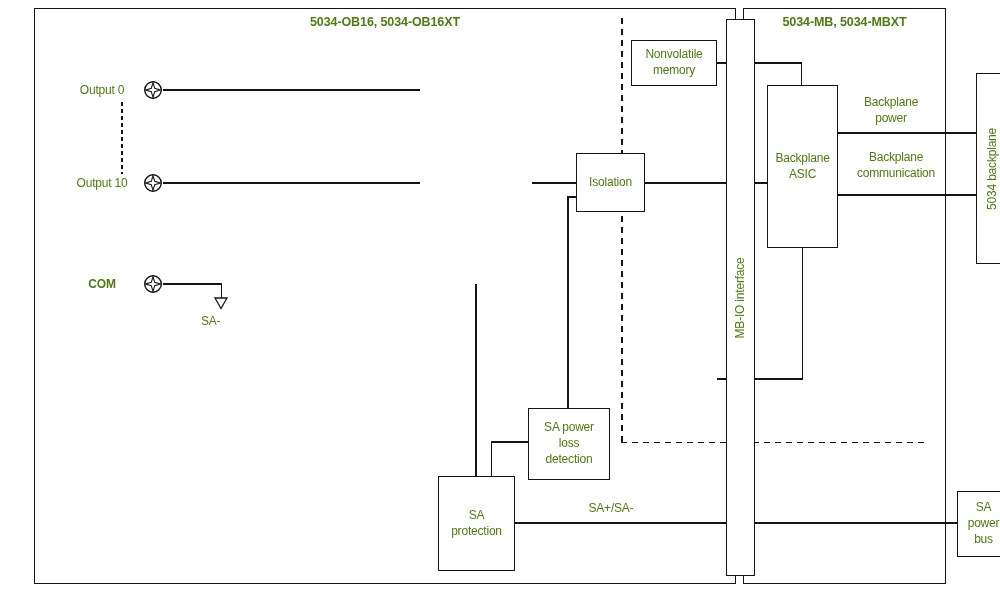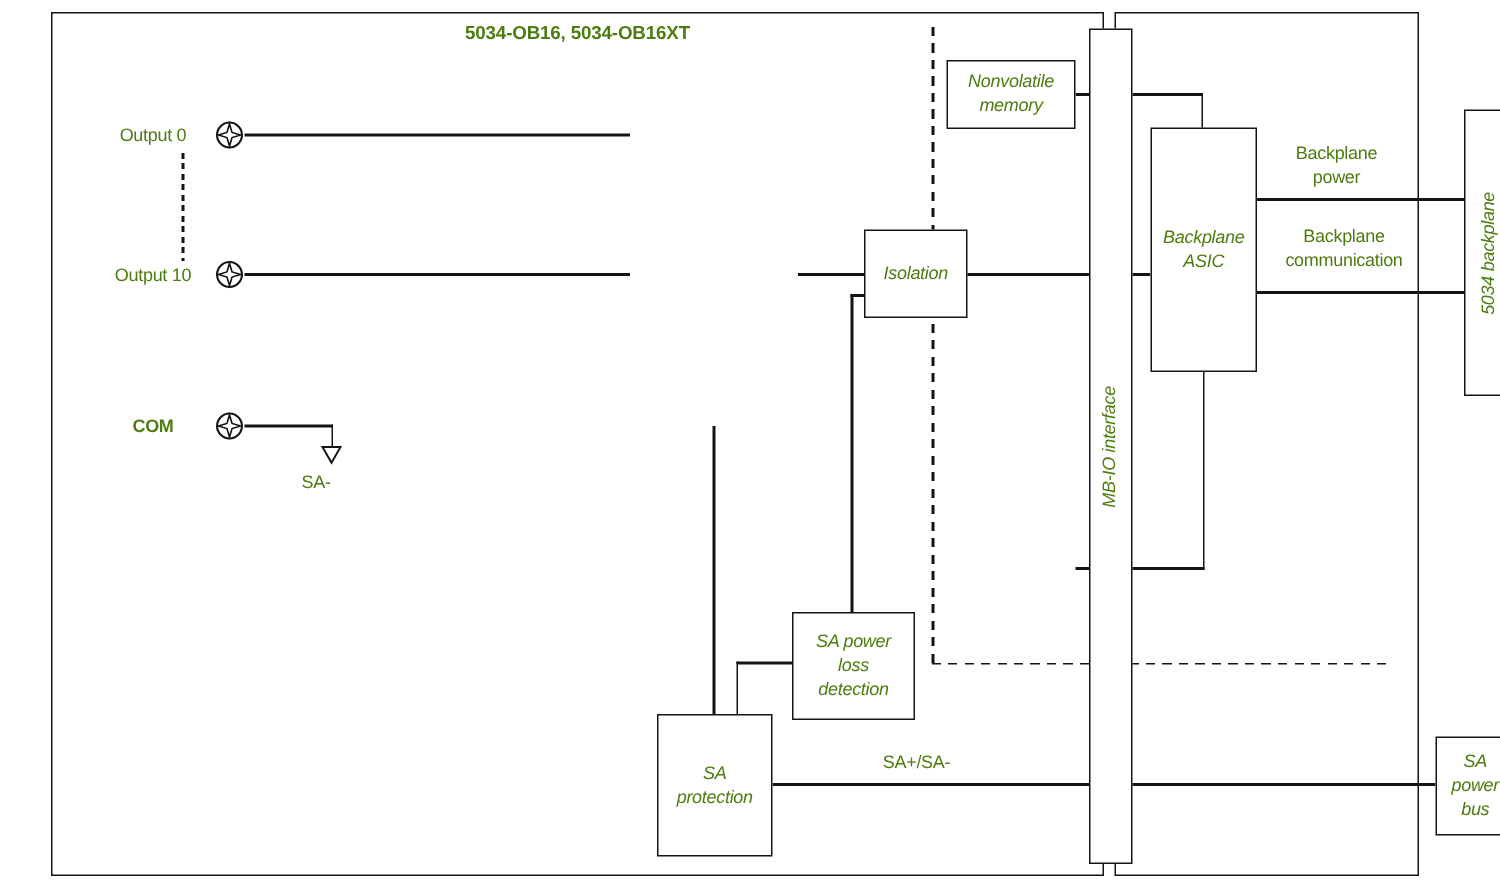--- a/index.html
+++ b/index.html
@@ -44,21 +44,21 @@
   .dash-h{position:absolute;height:1.5px;z-index:1;
     background:repeating-linear-gradient(to right,#141414 0 6px,transparent 6px 11px);}
   #d-outputs{left:97px;  top:102px;   height:72px;width:2px;
     background:repeating-linear-gradient(to bottom,#141414 0 4px,transparent 4px 7px);}
   #d-iso-v  {left:597px; top:18px;    height:425px;}
   #d-iso-h  {left:597px; top:441.5px; width:306px;}
   
   .blk{
     position:absolute;background:#ffffff;border:1.5px solid #141414;z-index:2;
     box-sizing:border-box;display:flex;align-items:center;justify-content:center;
-    text-align:center;font-size:12px;line-height:1.32;white-space:pre-line;font-style:italic;
+    text-align:center;font-size:12px;line-height:1.32;white-space:pre-line;
   }
   #blk-oc    {left:396px;top:75px; width:112px;height:209px;}
   #blk-iso   {left:552px;top:153px;width:69px; height:59px;}
   #blk-nv    {left:607px;top:40px; width:86px; height:46px;}
   #blk-status{left:607px;top:357px;width:86px; height:46px;}
   #blk-saloss{left:504px;top:408px;width:82px; height:72px;}
   #blk-saprot{left:414px;top:476px;width:77px; height:95px;}
   #blk-asic  {left:743px;top:85px; width:71px; height:163px;}
   #blk-bp    {left:952px;top:73px; width:34px; height:191px;}
   #blk-sabus {left:933px;top:491px;width:53px; height:66px;}
@@ -83,20 +83,21 @@
   svg{display:block;}
 </style>
 </head>
 <body>
 
 <div class="diagram">
 
   <div class="frame" id="frame-left"></div>
   <div class="frame" id="frame-right"></div>
   <div class="section-title" id="title-left">5034-OB16, 5034-OB16XT</div>
+  <div class="section-title" id="title-right">5034-MB, 5034-MBXT</div>
 
   <div class="ln" id="l-out0"></div>
   <div class="ln" id="l-out15"></div>
   <div class="ln" id="l-com-h"></div>
   <div class="ln" id="l-com-v"></div>
   <div class="ln" id="l-main"></div>
   <div class="ln" id="l-tap-h"></div>
   <div class="ln" id="l-tap-v"></div>
   <div class="ln" id="l-nv-h"></div>
   <div class="ln" id="l-nv-v"></div>

